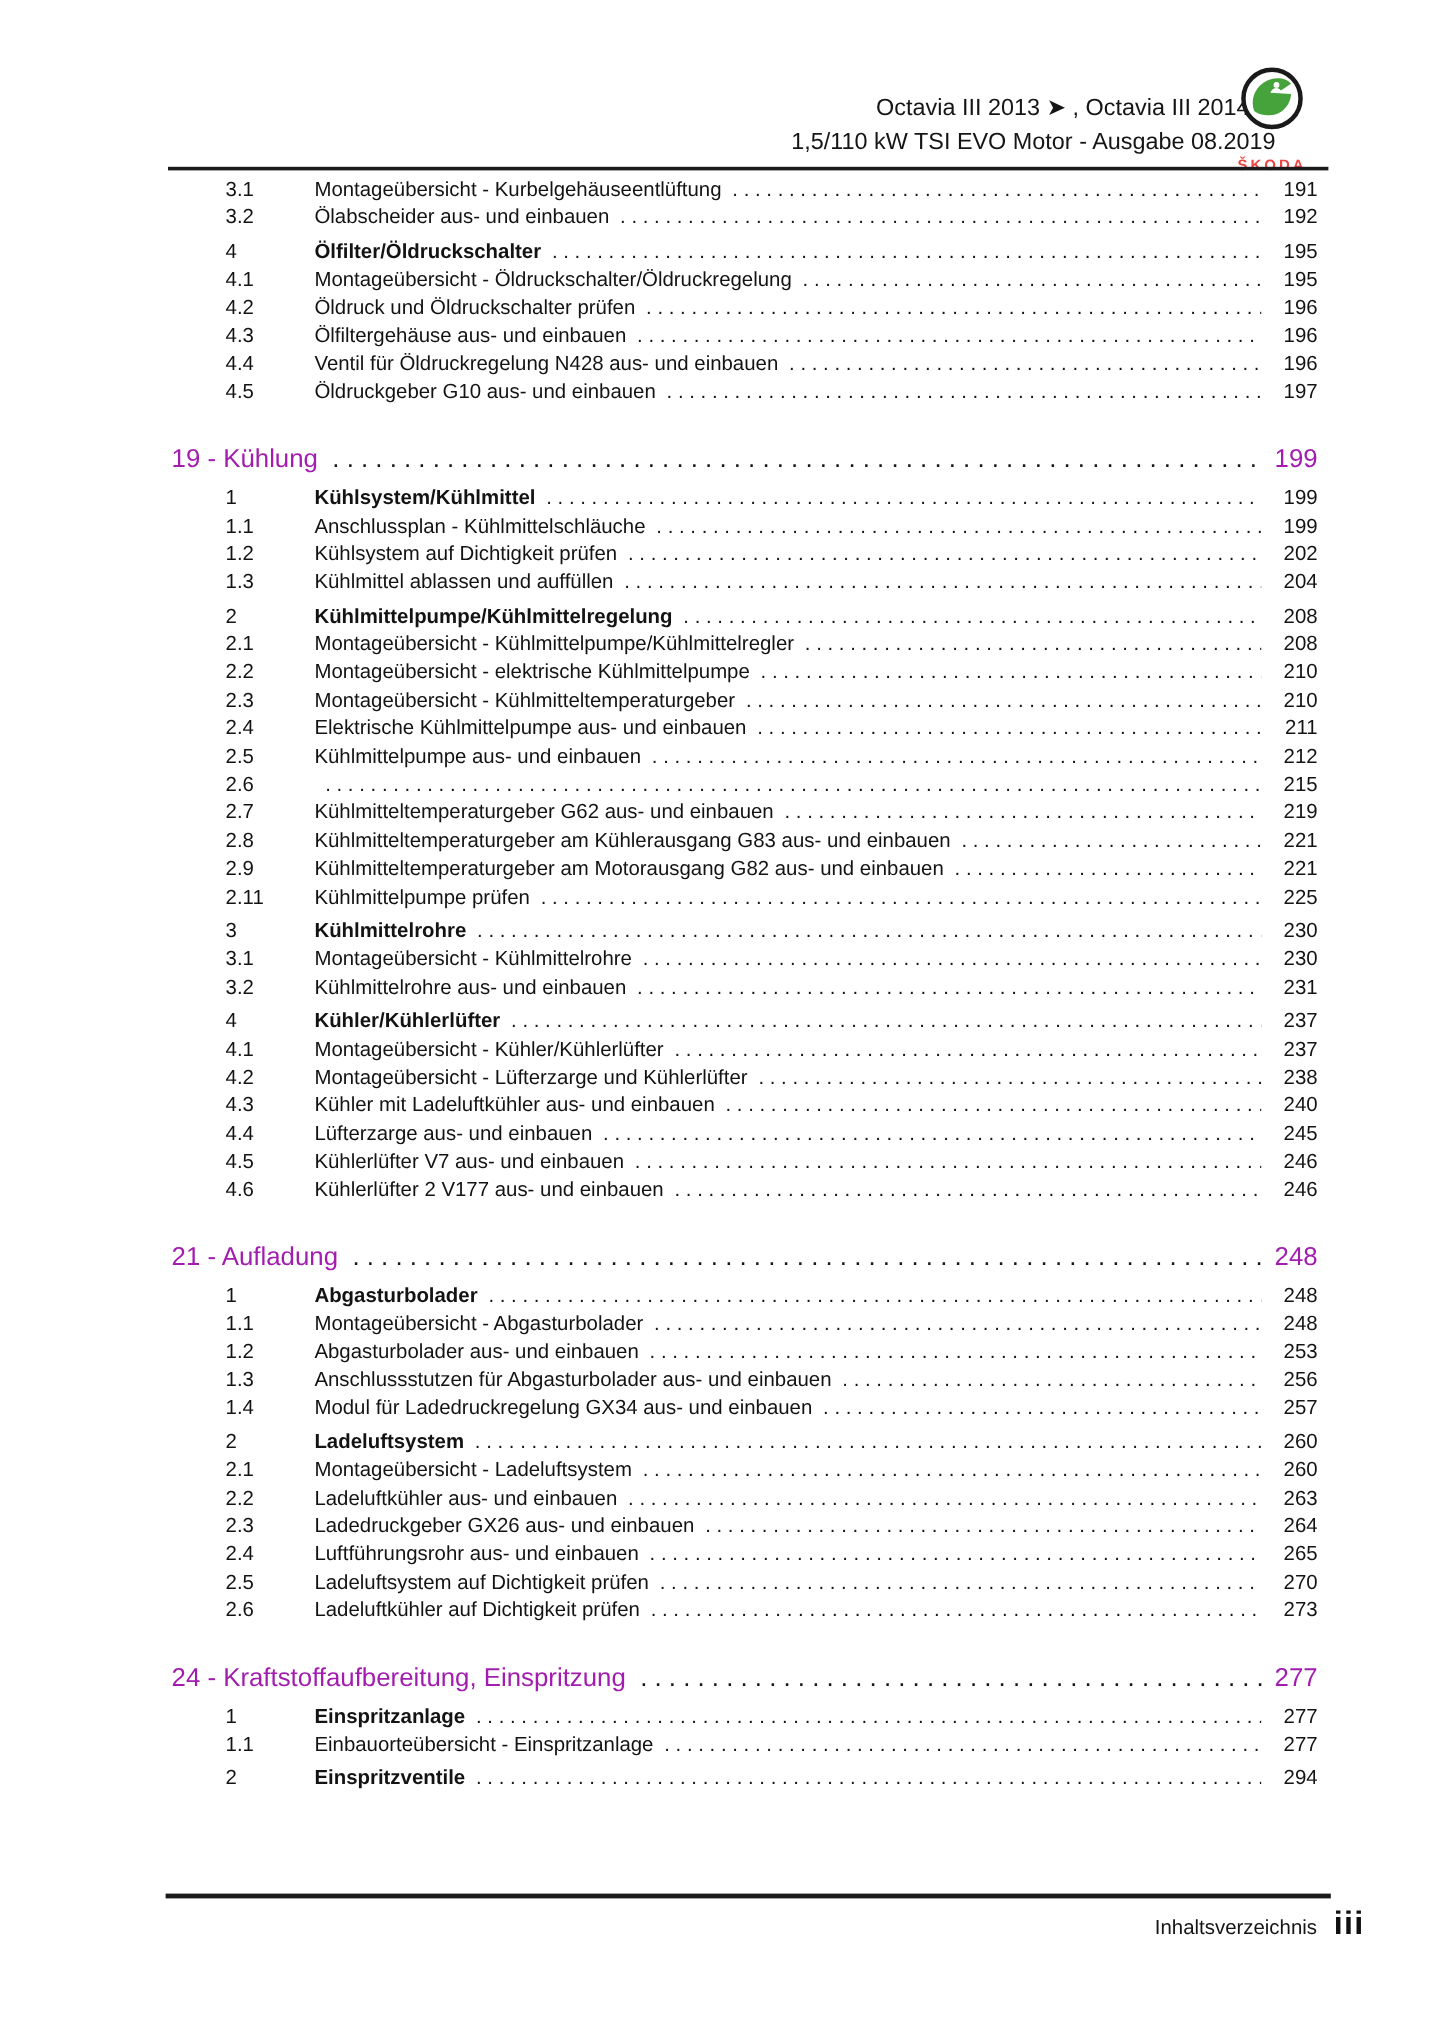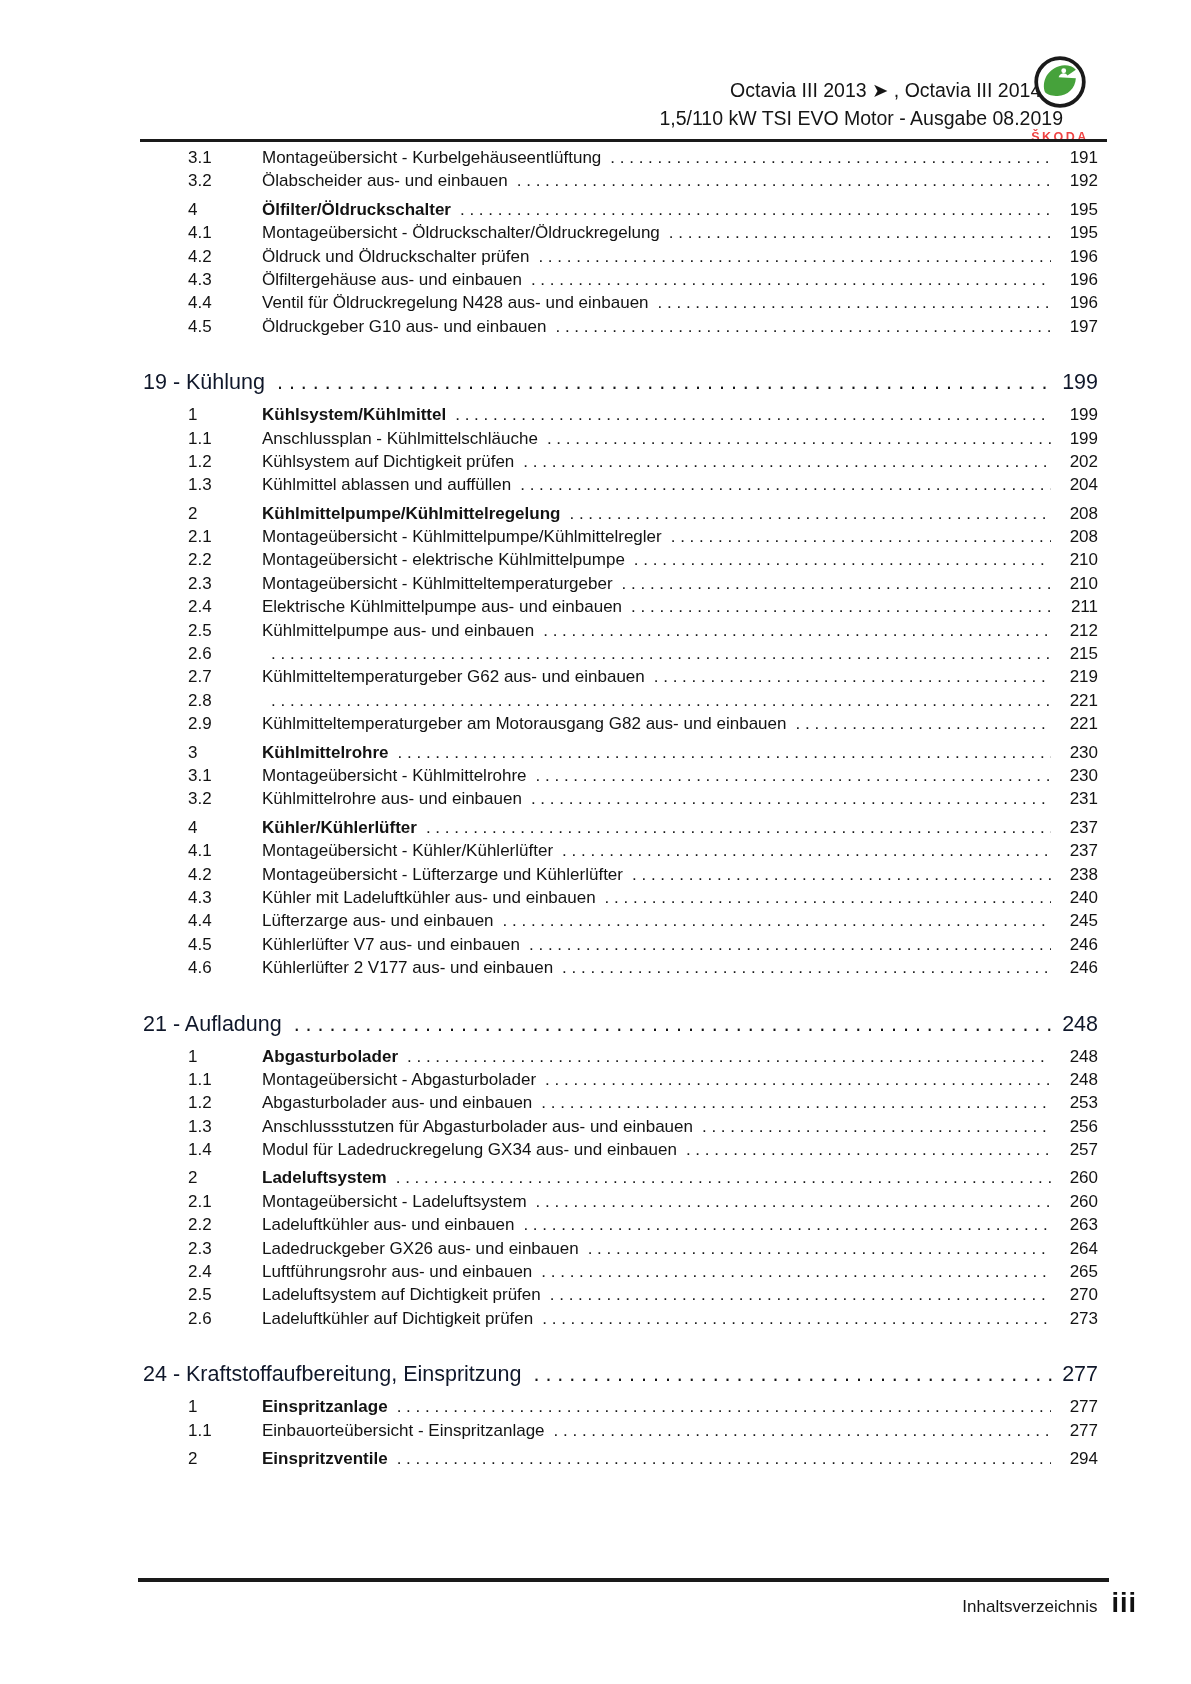--- a/index.html
+++ b/index.html
@@ -88,21 +88,21 @@
     text-align: right;
     white-space: nowrap;
   }
   .chapter-row {
     display: flex;
     align-items: baseline;
     height: 28px;
     margin-top: 30px;
     margin-bottom: 7px;
     font-size: 21.5px;
-    color: #0f172a;
+    color: #a21caf;
   }
   .chapter-row .dots { margin: 0 2px 0 12px; }
 
   
   .footer-text {
     position: absolute;
     top: 1588px;
     right: 82px;
     display: flex;
     align-items: baseline;
@@ -255,28 +255,35 @@
           <span class="page-num">215</span>
         </div>
         <div class="row">
           <span class="num">2.7</span>
           <span class="title">Kühlmitteltemperaturgeber G62 aus- und einbauen</span>
           <span class="dots"></span>
           <span class="page-num">219</span>
         </div>
         <div class="row">
           <span class="num">2.8</span>
+          <span class="title">Kühlmitteltemperaturgeber am Kühlerausgang G83 aus- und einbauen</span>
           <span class="dots"></span>
           <span class="page-num">221</span>
         </div>
         <div class="row">
           <span class="num">2.9</span>
           <span class="title">Kühlmitteltemperaturgeber am Motorausgang G82 aus- und einbauen</span>
           <span class="dots"></span>
           <span class="page-num">221</span>
+        </div>
+        <div class="row">
+          <span class="num">2.11</span>
+          <span class="title">Kühlmittelpumpe prüfen</span>
+          <span class="dots"></span>
+          <span class="page-num">225</span>
         </div>
         <div class="row bold">
           <span class="num">3</span>
           <span class="title">Kühlmittelrohre</span>
           <span class="dots"></span>
           <span class="page-num">230</span>
         </div>
         <div class="row">
           <span class="num">3.1</span>
           <span class="title">Montageübersicht - Kühlmittelrohre</span>

